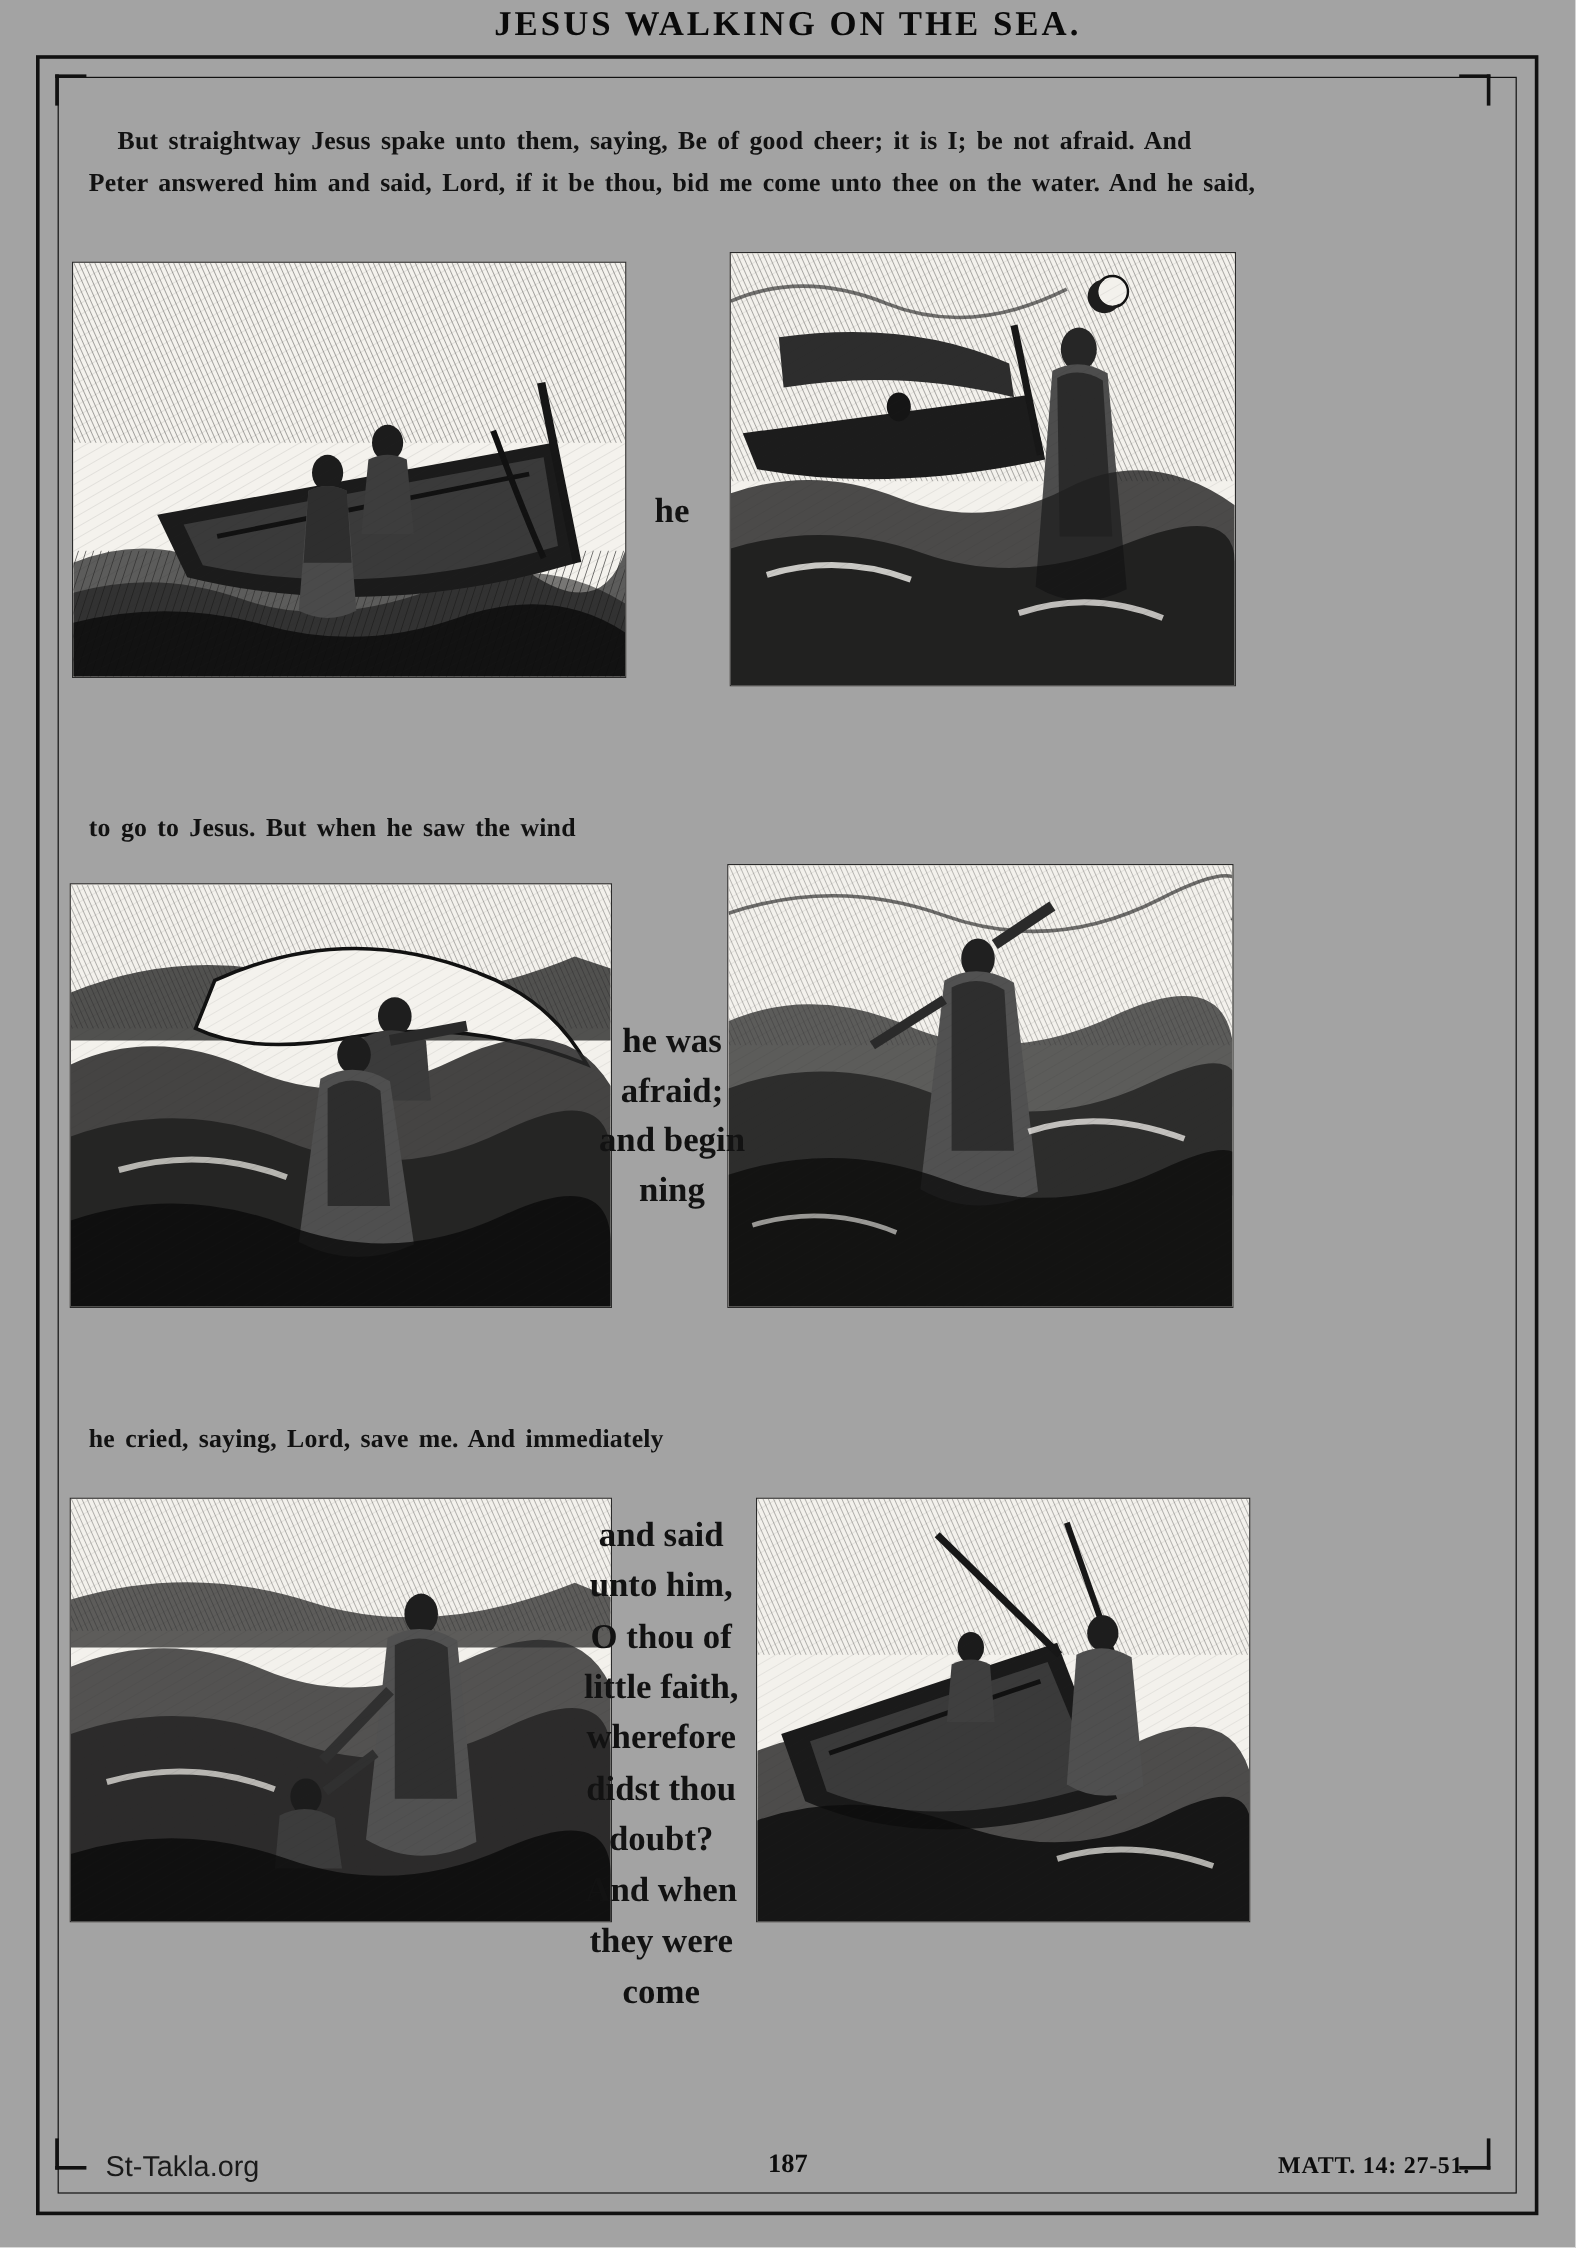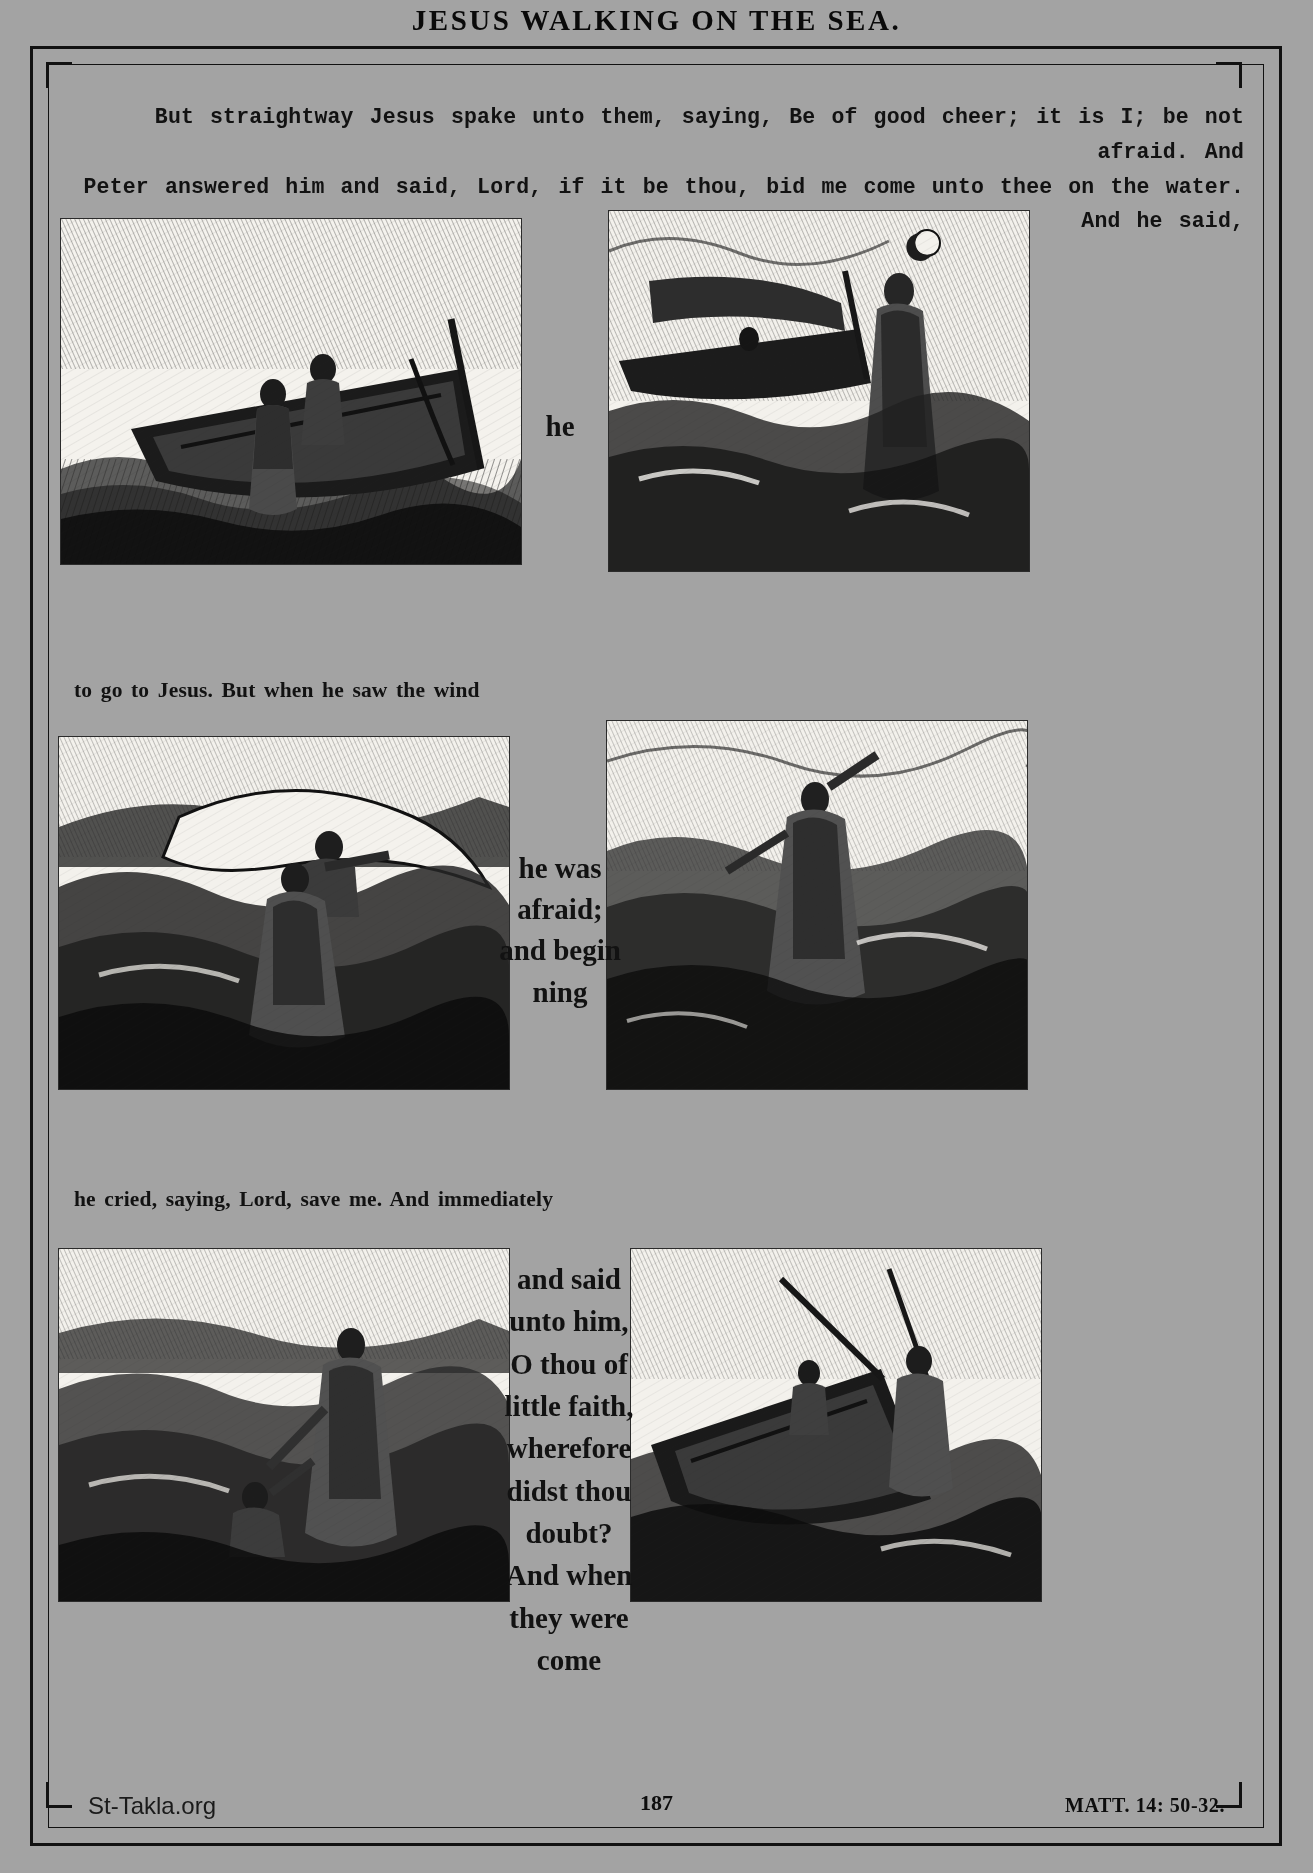--- a/index.html
+++ b/index.html
@@ -72,24 +72,23 @@
     font-size: 21.5px;
     font-weight: bold;
     color: #121212;
     line-height: 1.62;
     letter-spacing: 0.15px;
   }
   .intro {
     left: 74px;
     top: 100px;
     width: 1170px;
-    text-align: right;
+    text-align: left;
     text-indent: 24px;
     word-spacing: 3px;
-    font-family: Liberation Mono, monospace;
   }
   .intro span { display: block; }
   .intro .l2 { text-indent: 0; }
   .intro .l3 { text-indent: 0; }
 
   .caption-center {
     width: 1170px;
     left: 74px;
     word-spacing: 3px;
   }
@@ -102,21 +101,21 @@
     position: absolute;
     text-align: center;
     font-family: "Liberation Serif", serif;
     font-size: 29px;
     font-weight: bold;
     color: #121212;
     line-height: 1.42;
   }
   .mid-1 { left: 500px; top: 406px; width: 120px; }
   .mid-2 { left: 496px; top: 848px; width: 128px; }
-  .mid-3 { left: 502px; top: 1258px; width: 134px; line-height: 1.46; }
+  .mid-3 { left: 484px; top: 1258px; width: 134px; line-height: 1.46; }
 
   
   .panel {
     position: absolute;
     overflow: hidden;
     background: #f3f1ec;
     border: 1px solid #2b2b2b;
   }
   .panel svg { display: block; width: 100%; height: 100%; }
 
@@ -330,15 +329,15 @@
       <path d="M250 300 Q310 282 380 306" stroke="#f4f2ed" stroke-width="5" fill="none" opacity="0.7"></path>
       <rect x="0" y="0" width="410" height="352" fill="url(#hatchC)" opacity="0.1"></rect>
     </svg>
   </div>
 
   <div class="mid-col mid-3">and said unto him, O thou of little faith, wherefore didst thou doubt?   And when they were come</div>
 
 
   <div class="footer-site">St-Takla.org</div>
   <div class="footer-page">187</div>
-  <div class="footer-ref">MATT. 14: 50-32.</div>
+  <div class="footer-ref">MATT. 14: 27-51.</div>
 
 </div>
 
 </body></html>

